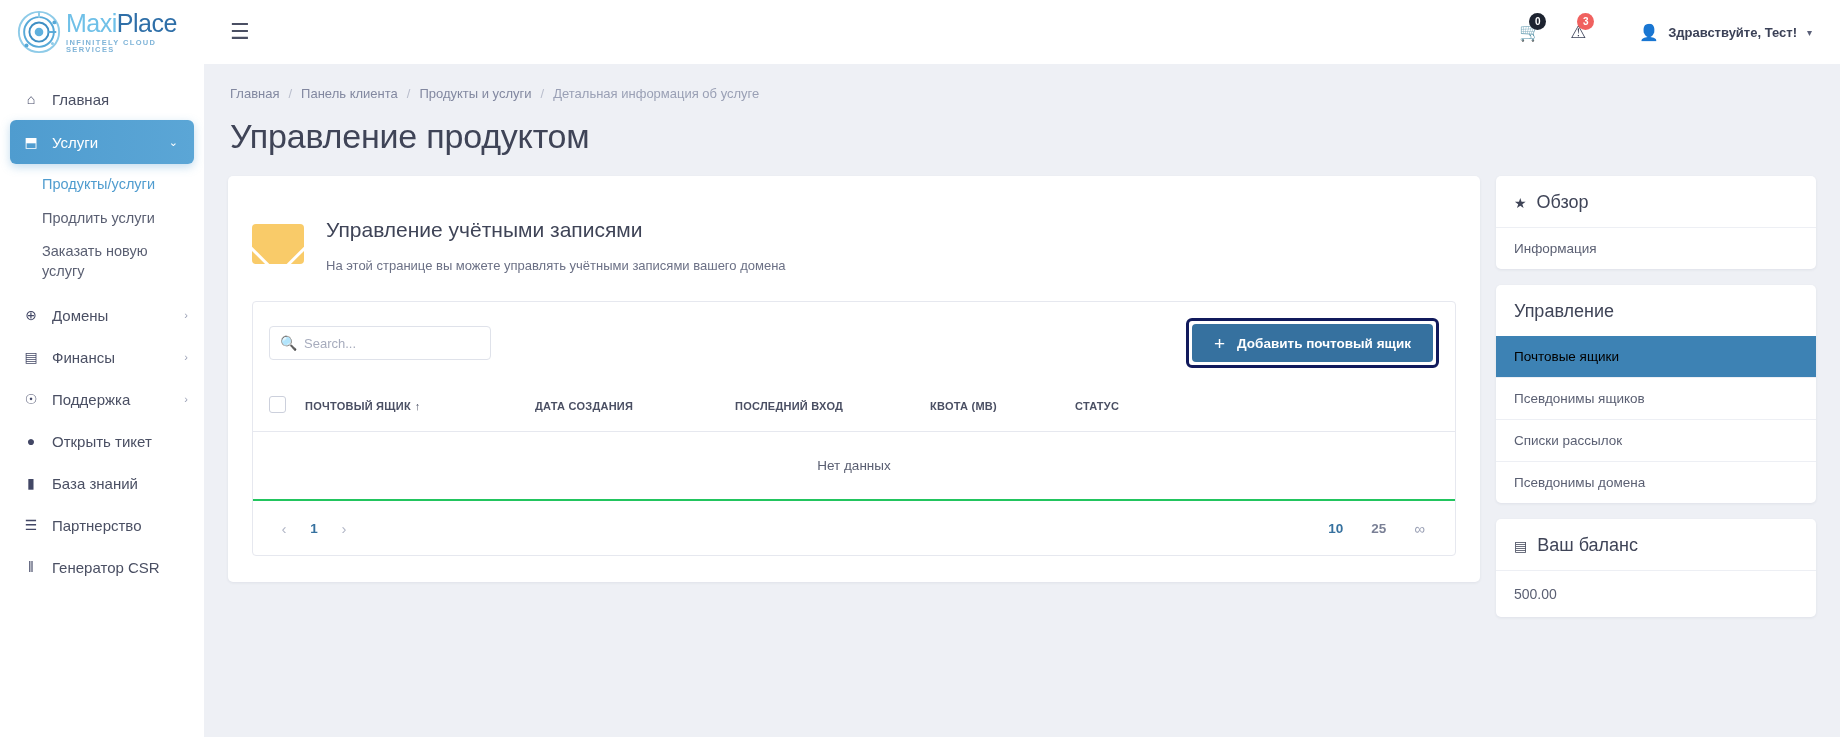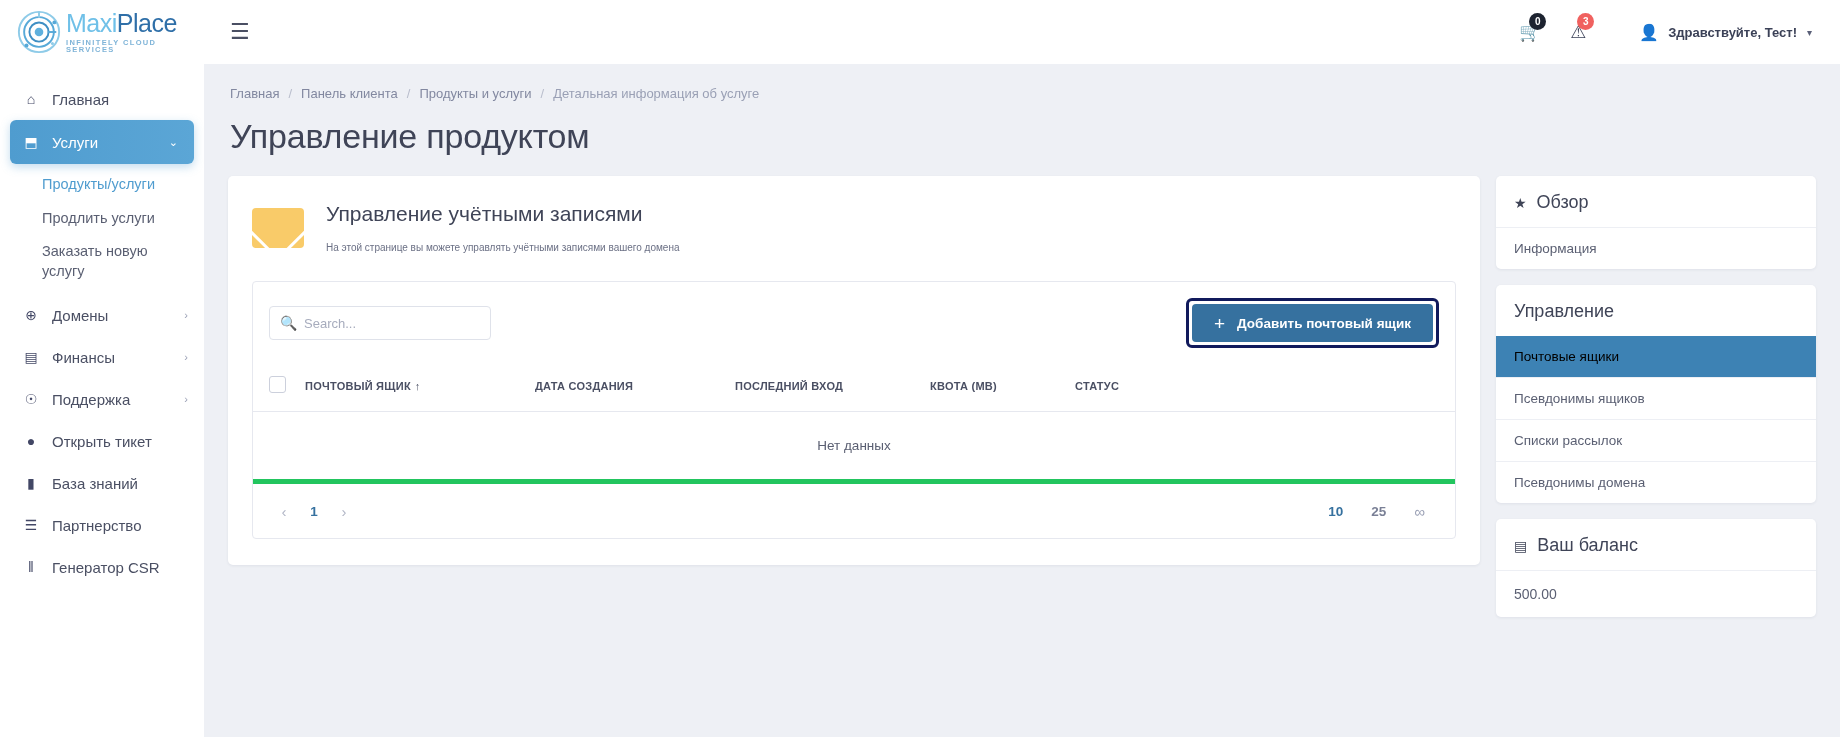--- a/index.html
+++ b/index.html
@@ -153,21 +153,21 @@
   .col-left { flex: 1; min-width: 0; }
   .col-right { width: 320px; flex: 0 0 320px; }
 
   .card {
     background: #fff;
     border-radius: 5px;
     box-shadow: 0 1px 3px rgba(30,40,70,0.07);
   }
 
   .prod-card { padding: 22px 24px 26px 24px; }
-  .prod-head { display: flex; align-items: flex-start; gap: 22px; }
+  .prod-head { display: flex; align-items: flex-start; gap: 22px; margin-top: 16px; }
   .env-icon {
     width: 52px; height: 40px; flex: 0 0 52px;
     margin-top: 10px;
     background: #f9cb69;
     border-radius: 4px;
     position: relative; overflow: hidden;
   }
   .env-icon:before {
     content: ""; position: absolute;
     left: 50%; top: 1px;
@@ -176,21 +176,21 @@
     border-top: 3px solid #ffffff;
     border-right: 3px solid #ffffff;
     transform: translateX(-50%) rotate(135deg);
     transform-origin: center;
   }
   .prod-texts { padding-top: 4px; }
   .prod-title {
     font-size: 21px; color: #3f4457; font-weight: 400;
     margin-bottom: 16px;
   }
-  .prod-desc { font-size: 10px; color: #6b7085; text-align: right; }
+  .prod-desc { font-size: 13px; color: #6b7085; text-align: right; }
 
   .table-box {
     margin-top: 28px;
     border: 1px solid #e6e8ef;
     border-radius: 4px;
   }
   .table-toolbar {
     display: flex; align-items: center;
     padding: 16px 16px 14px 16px;
   }
@@ -252,21 +252,21 @@
     border-radius: 3px;
     background: #fff;
     display: inline-block;
     cursor: pointer;
   }
   .sort-arrow { font-size: 11px; margin-left: 4px; color: #4a4f63; }
   .empty-row td {
     text-align: center;
     font-size: 13.5px; color: #5a5f72;
     padding: 26px 0;
-    border-bottom: 5px solid #22c55e;
+    border-bottom: 2px solid #22c55e;
   }
 
   .pager {
     display: flex; align-items: center;
     padding: 12px 16px;
   }
   .pg-arrow {
     width: 30px; height: 30px;
     display: flex; align-items: center; justify-content: center;
     color: #b1b6c6; font-size: 15px; cursor: pointer;

